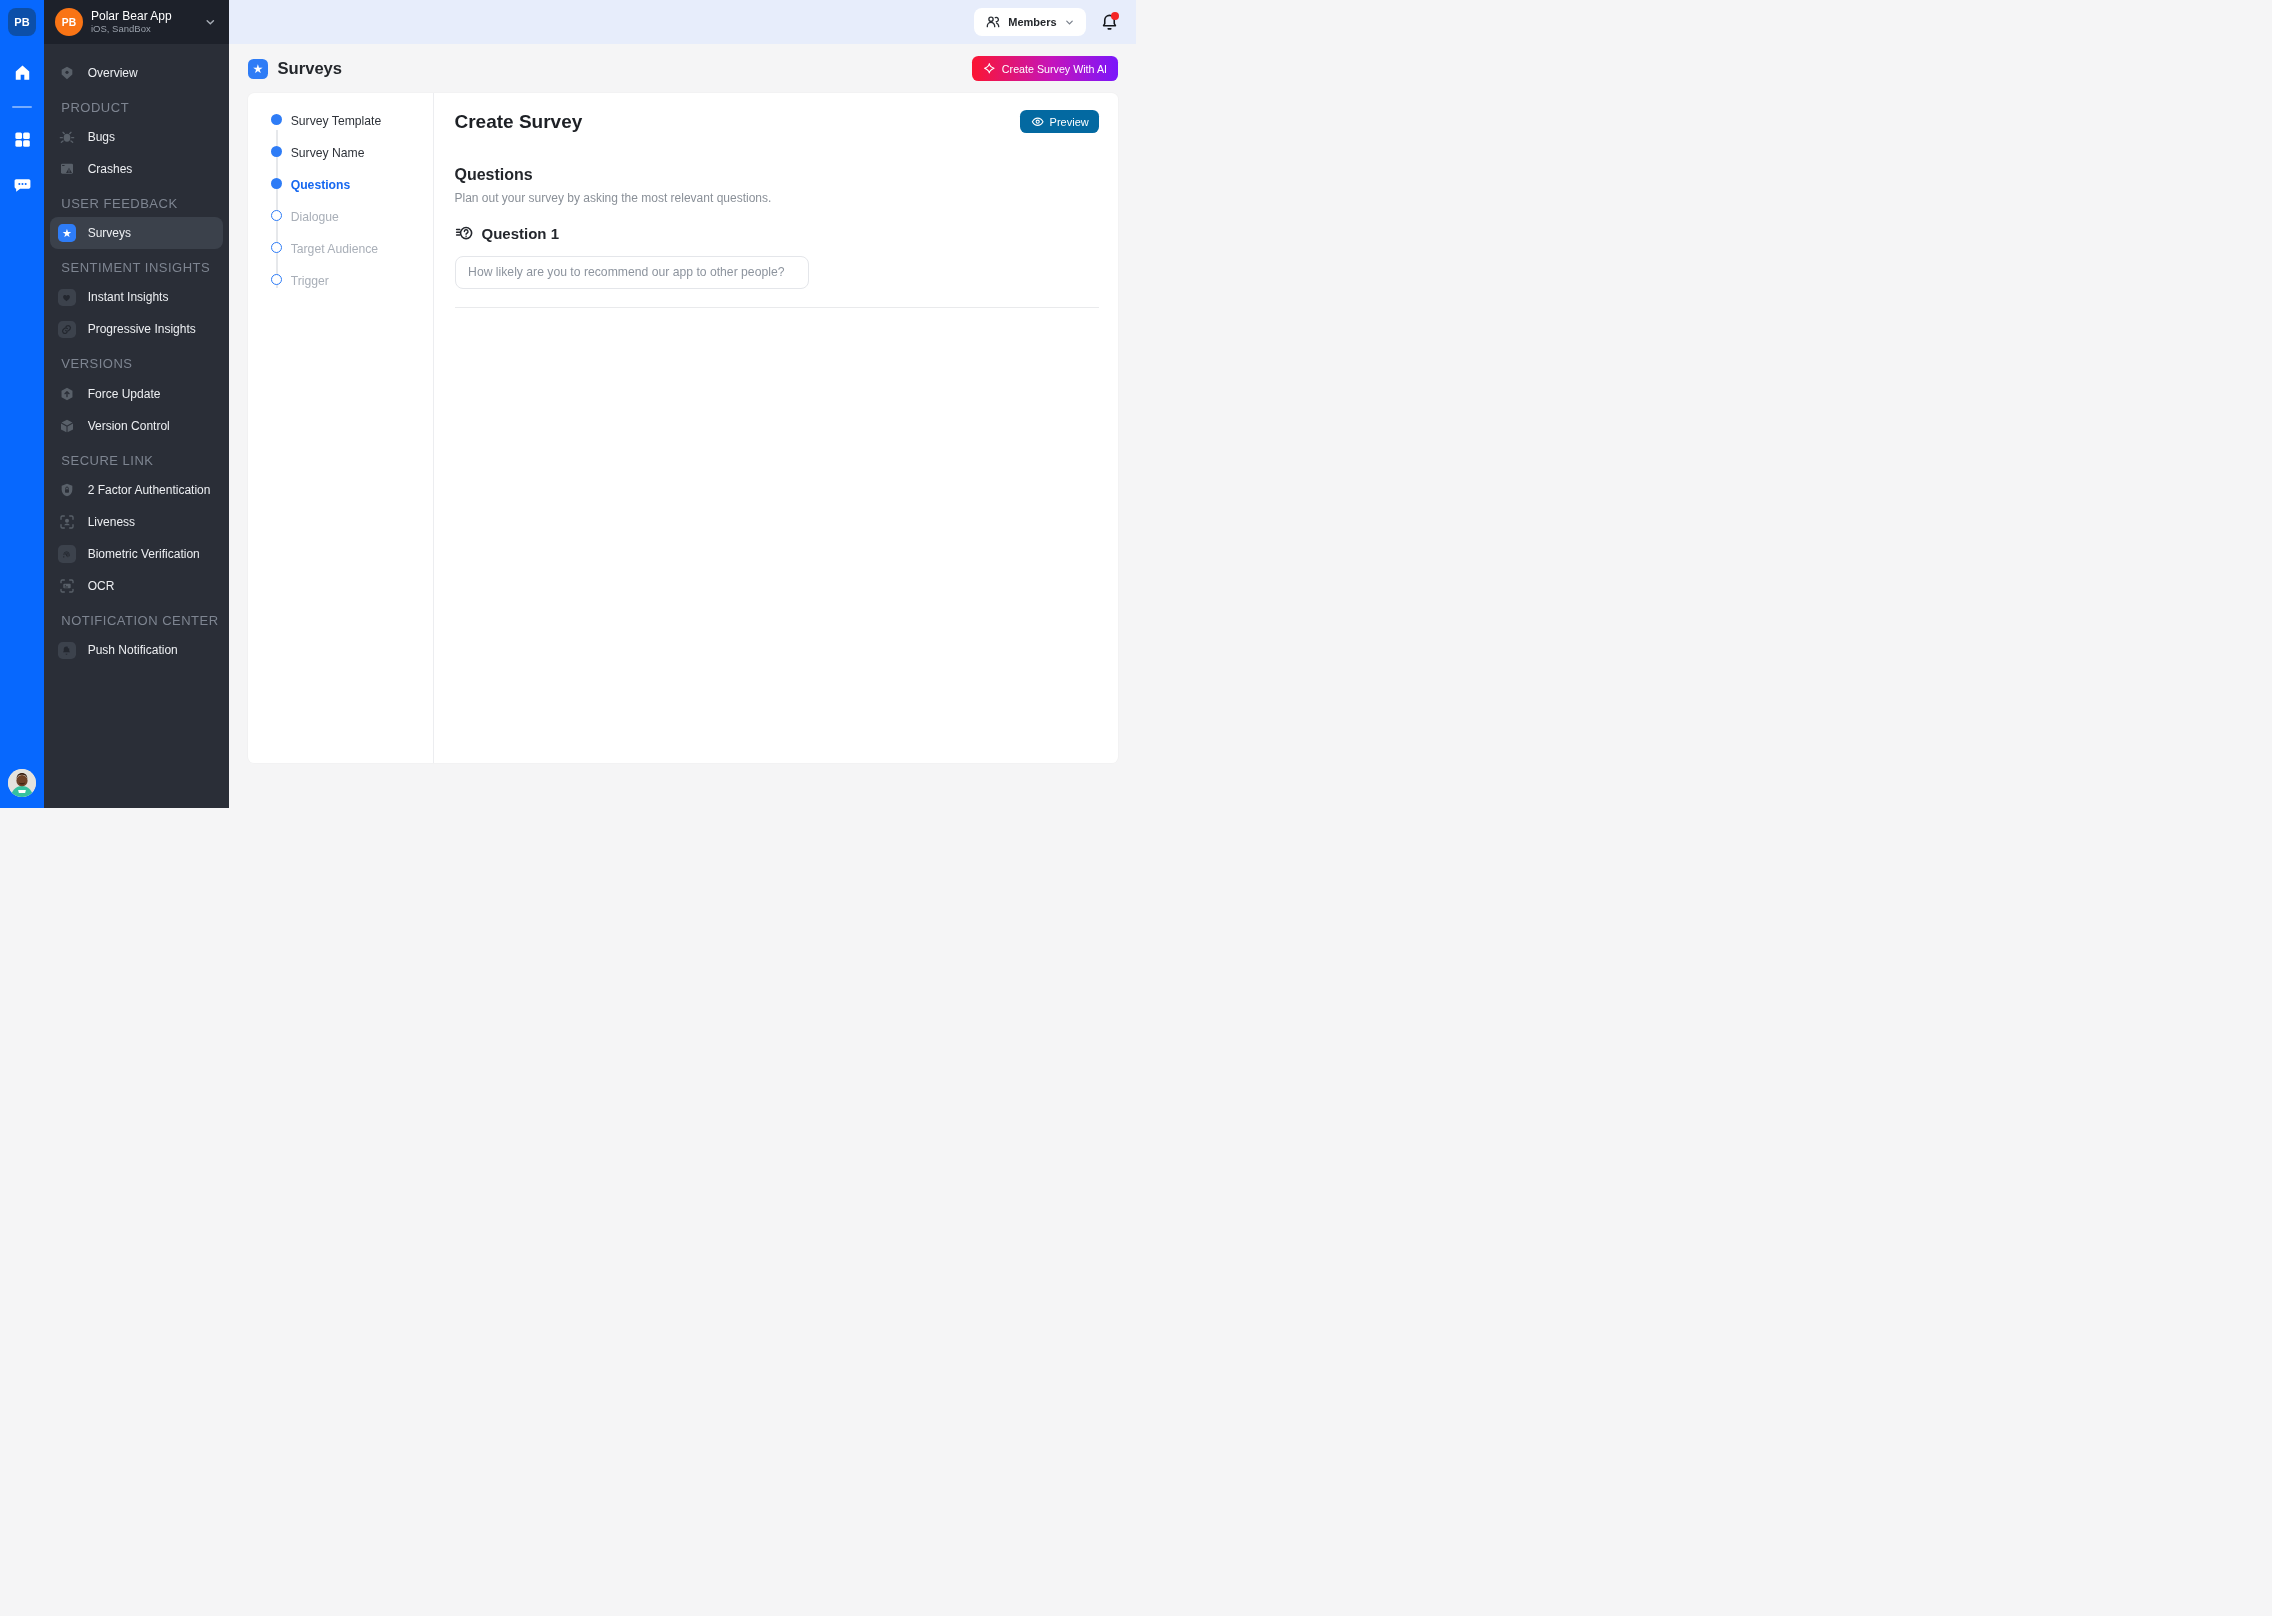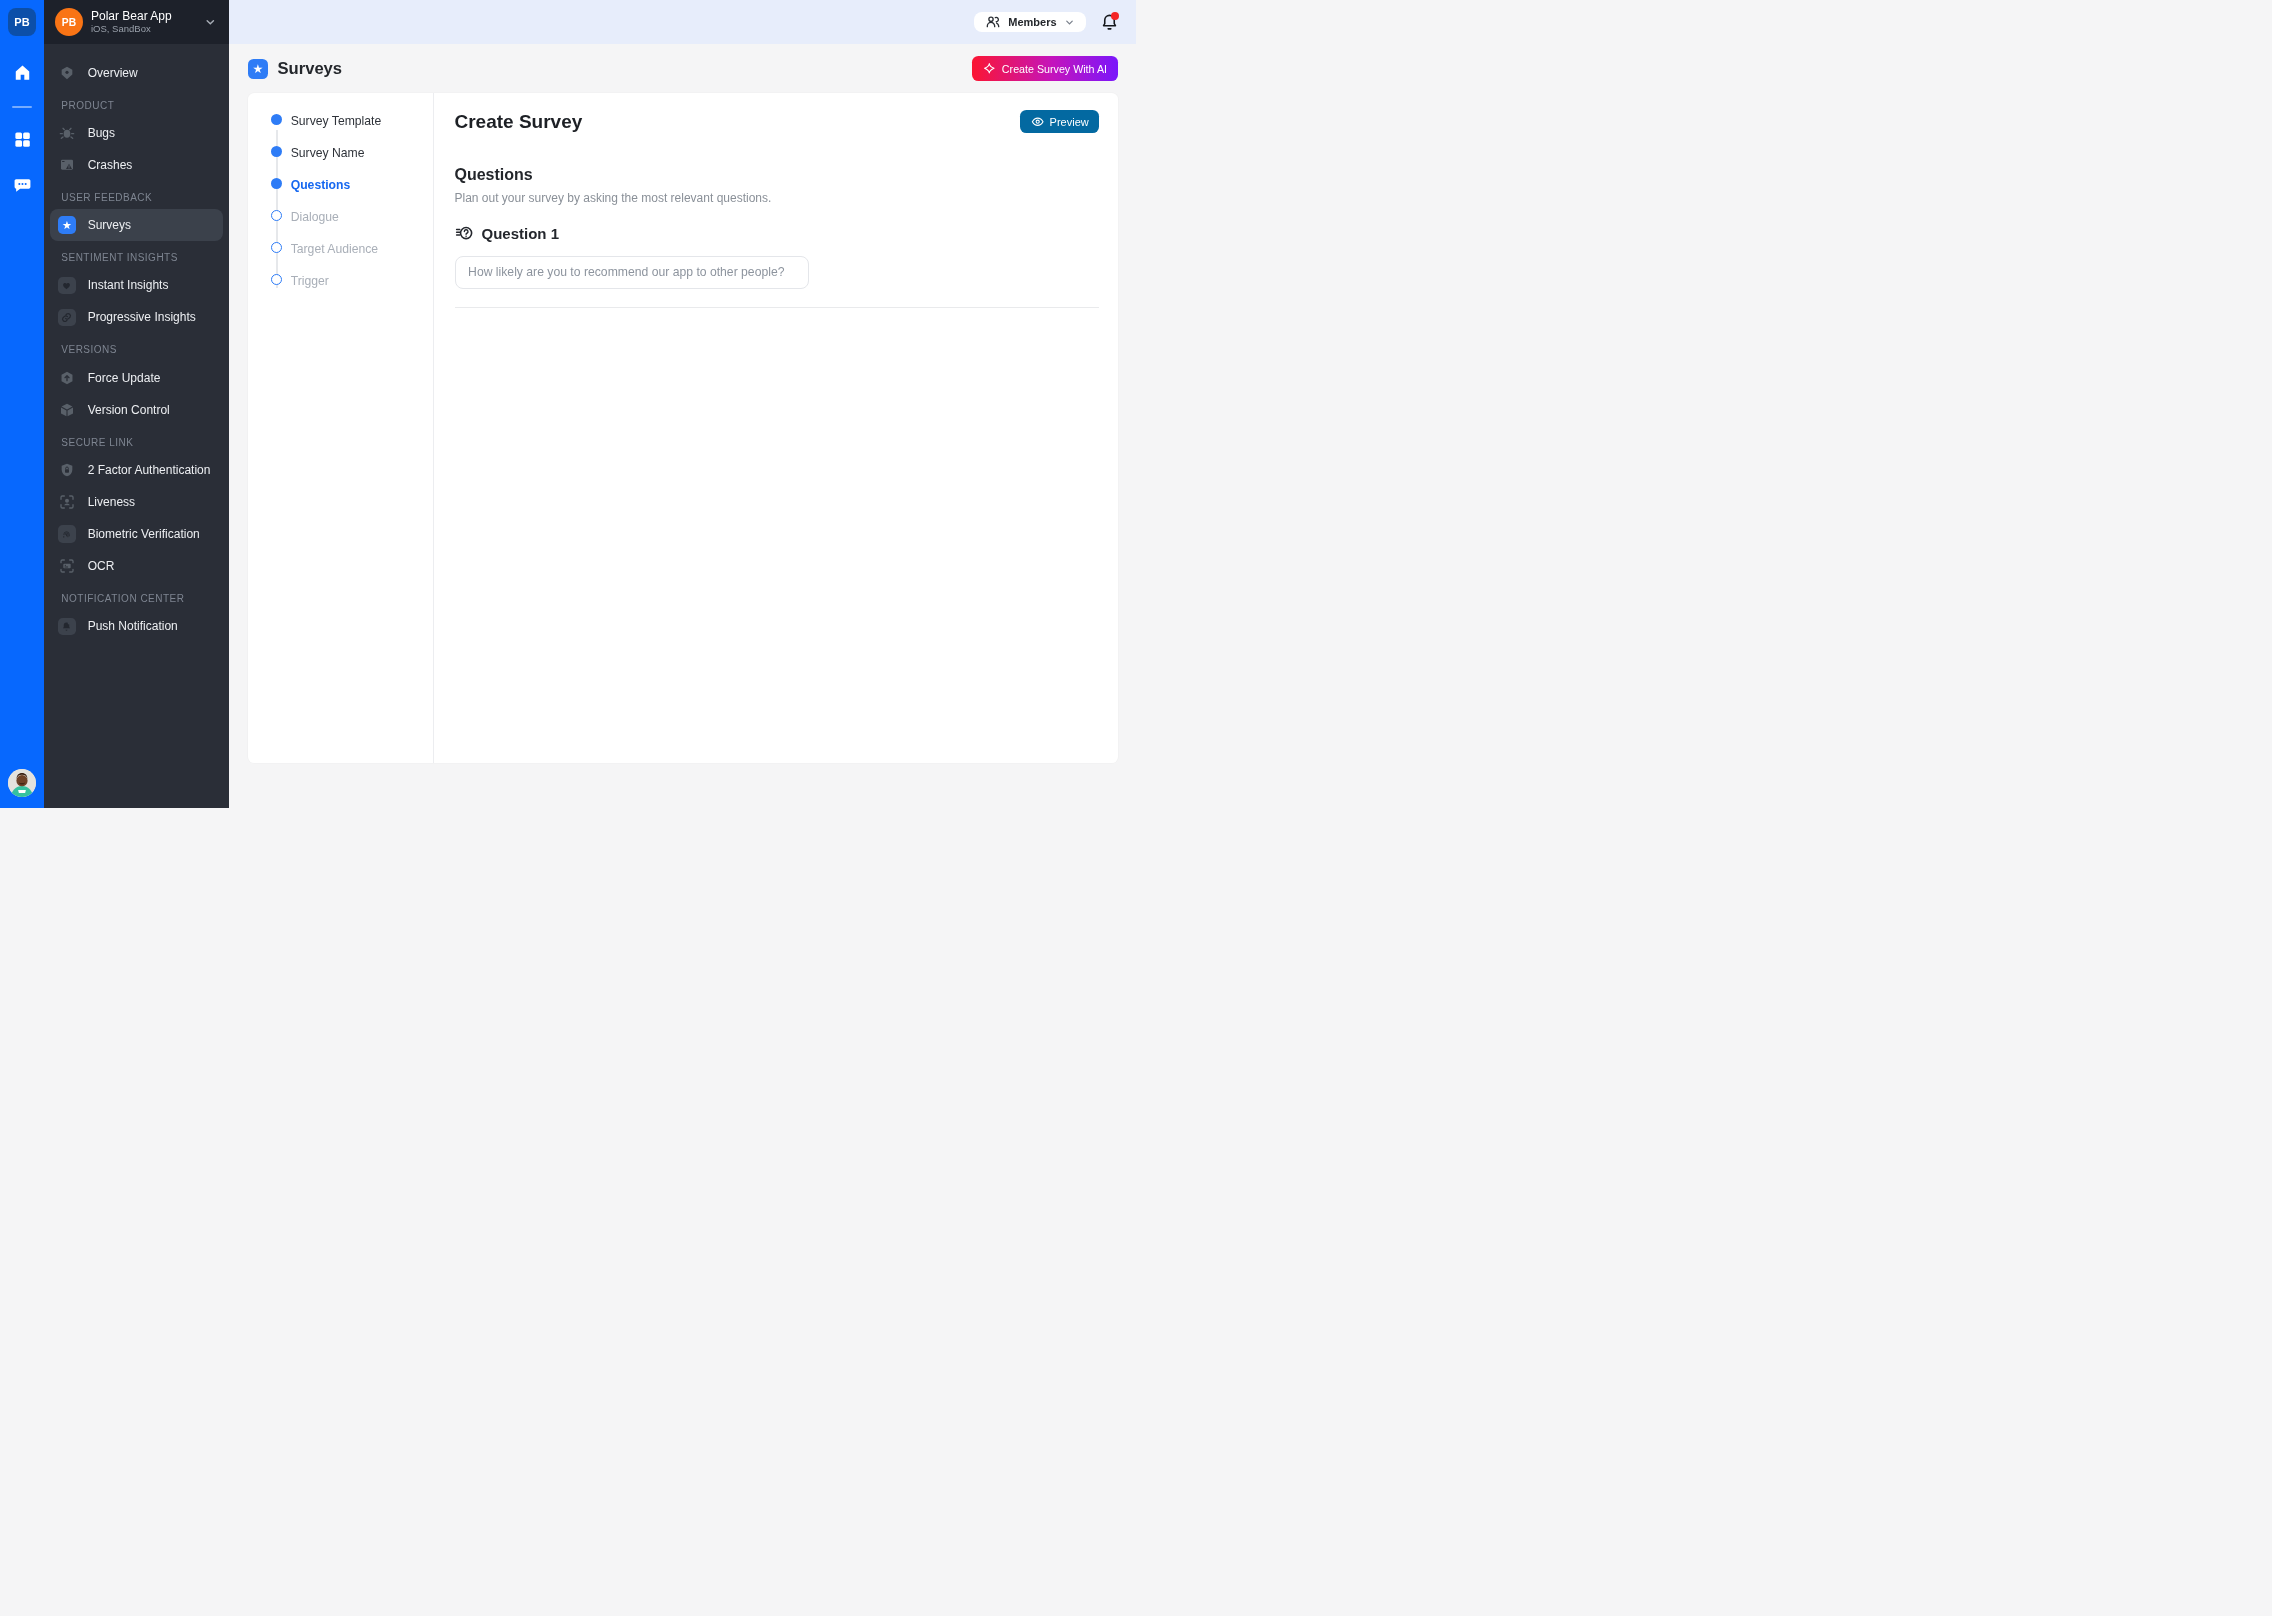--- a/index.html
+++ b/index.html
@@ -22,34 +22,34 @@
   .sidebar { width:185px; background:#2A2E37; color:#E9EBEE; flex-shrink:0; display:flex; flex-direction:column; }
   .ws-header { height:44px; background:#1D212A; display:flex; align-items:center; padding:0 12.6px 0 11px; cursor:pointer; }
   .ws-avatar { width:28px; height:28px; border-radius:50%; background:#F97415; color:#FFF; font-size:10.3px;
     font-weight:700; display:flex; align-items:center; justify-content:center; flex-shrink:0; }
   .ws-meta { margin-left:8px; flex:1; min-width:0; }
   .ws-name { font-size:12px; font-weight:400; color:#FFF; line-height:14px; white-space:nowrap; }
   .ws-sub { font-size:9.5px; color:#99A0AA; line-height:12px; }
   .ws-chevron { width:12.6px; height:12.6px; color:#A6ACB5; flex-shrink:0; }
 
   .nav { padding:12.6px 6.3px 0 6.3px; overflow:hidden; }
-  .nav-section { font-size:10px; letter-spacing:0.5px; color:#7E8591; padding:11px 0 6.3px 11px; font-weight:500; }
+  .nav-section { font-size:13px; letter-spacing:0.5px; color:#7E8591; padding:11px 0 6.3px 11px; font-weight:500; }
   .nav-item { height:32px; display:flex; align-items:center; padding:0 8px; border-radius:8px; cursor:pointer; }
   .nav-item.active { background:#3B414B; }
   .nav-ic { width:17.4px; height:17.4px; flex-shrink:0; color:#596069; display:flex; align-items:center; justify-content:center; }
   .nav-label { margin-left:12px; font-size:12px; color:#EDEFF2; white-space:nowrap; }
   .tile { width:17.4px; height:17.4px; border-radius:4.7px; background:#3C424C; display:flex; align-items:center; justify-content:center; color:#23272F; }
   .tile.blue { background:#2E7CF6; color:#FFF; }
   .tile.blue .star { font-size:11px; line-height:1; color:#FFF; }
 
   
   .content { flex:1; display:flex; flex-direction:column; background:#F5F5F6; min-width:0; }
   .topbar { height:44px; background:#E7EDFB; display:flex; align-items:center; justify-content:flex-end;
     padding:0 17.4px; gap:14px; flex-shrink:0; }
-  .members-btn { background:#FFF; border:none; border-radius:8px; height:20px; padding:0 11px;
+  .members-btn { background:#FFF; border:none; border-radius:8px; height:28px; padding:0 11px;
     display:flex; align-items:center; gap:7px; font-size:11px; font-weight:600; color:#23262B; cursor:pointer;
     font-family:inherit; }
   .members-btn svg { color:#2B2F35; }
   .bell-wrap { position:relative; width:19px; height:19px; cursor:pointer; color:#16181C; }
   .bell-dot { position:absolute; top:-0.8px; right:-0.8px; width:8px; height:8px; border-radius:50%; }
 
   .page-head { height:49px; display:flex; align-items:center; padding:0 18px 0 19px; flex-shrink:0; }
   .page-title-group { display:flex; align-items:center; gap:9.5px; }
   .page-icon { width:20px; height:20px; border-radius:5.5px; background:#2E7CF6; color:#FFF;
     display:flex; align-items:center; justify-content:center; font-size:12px; }

